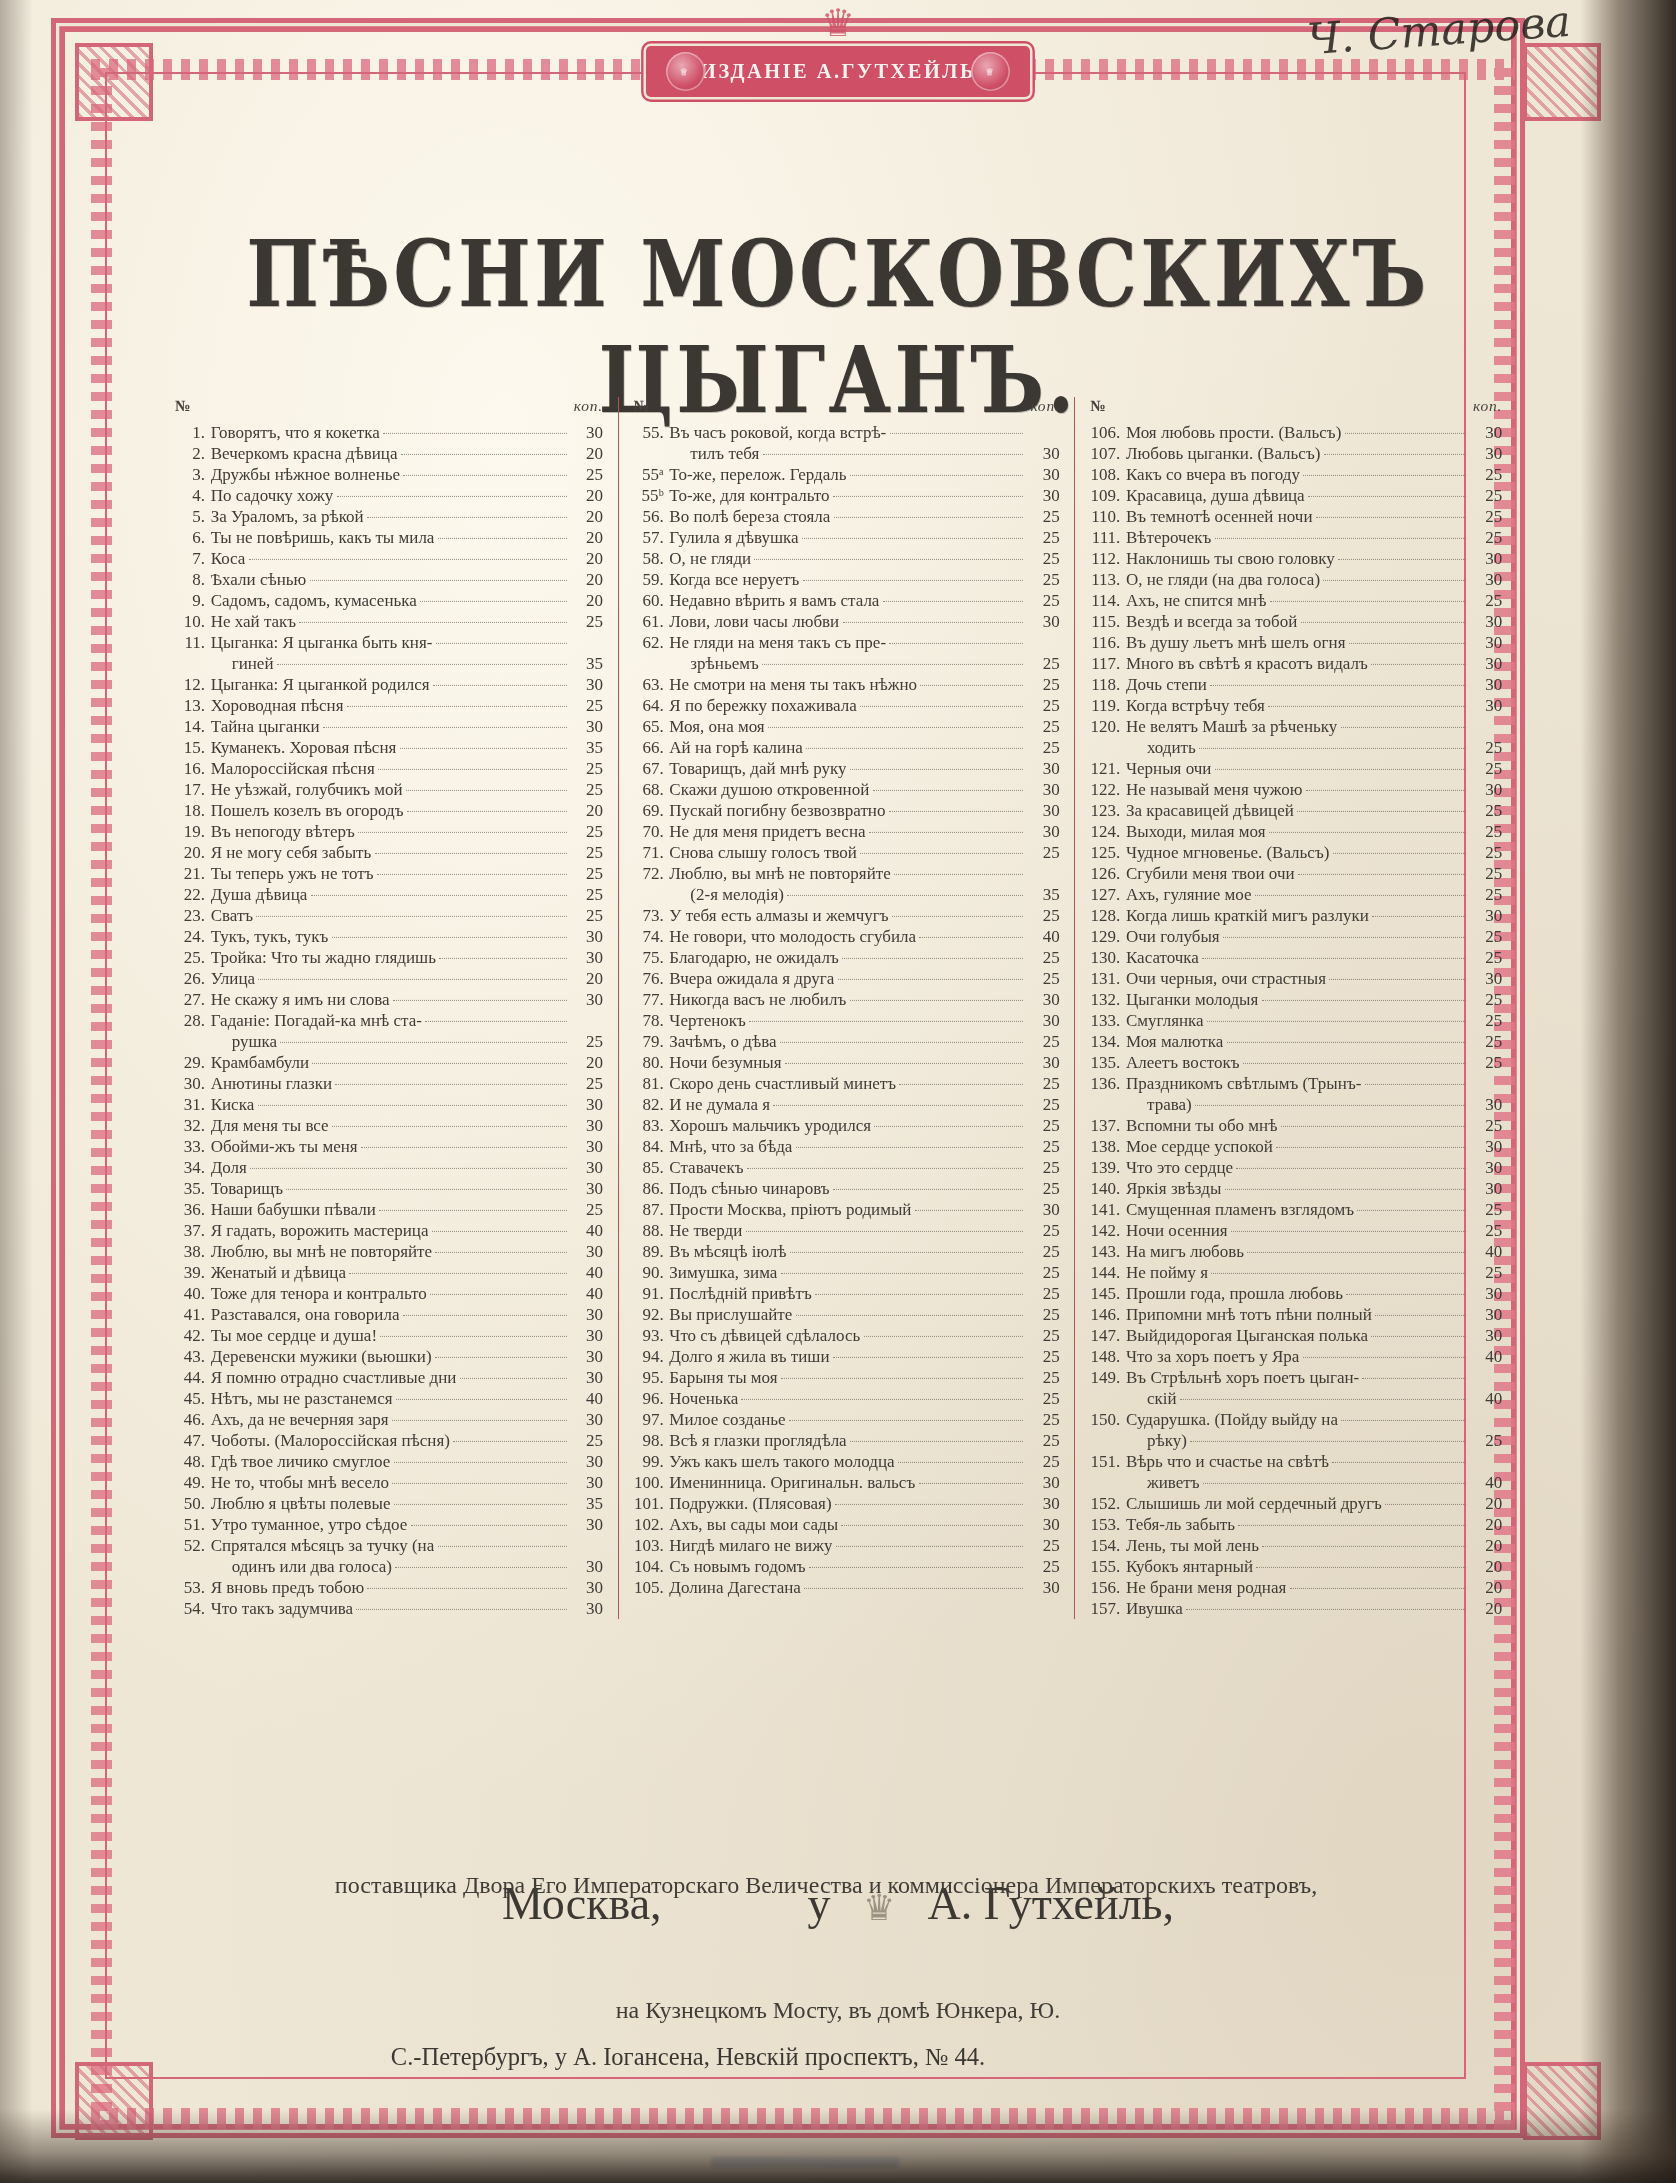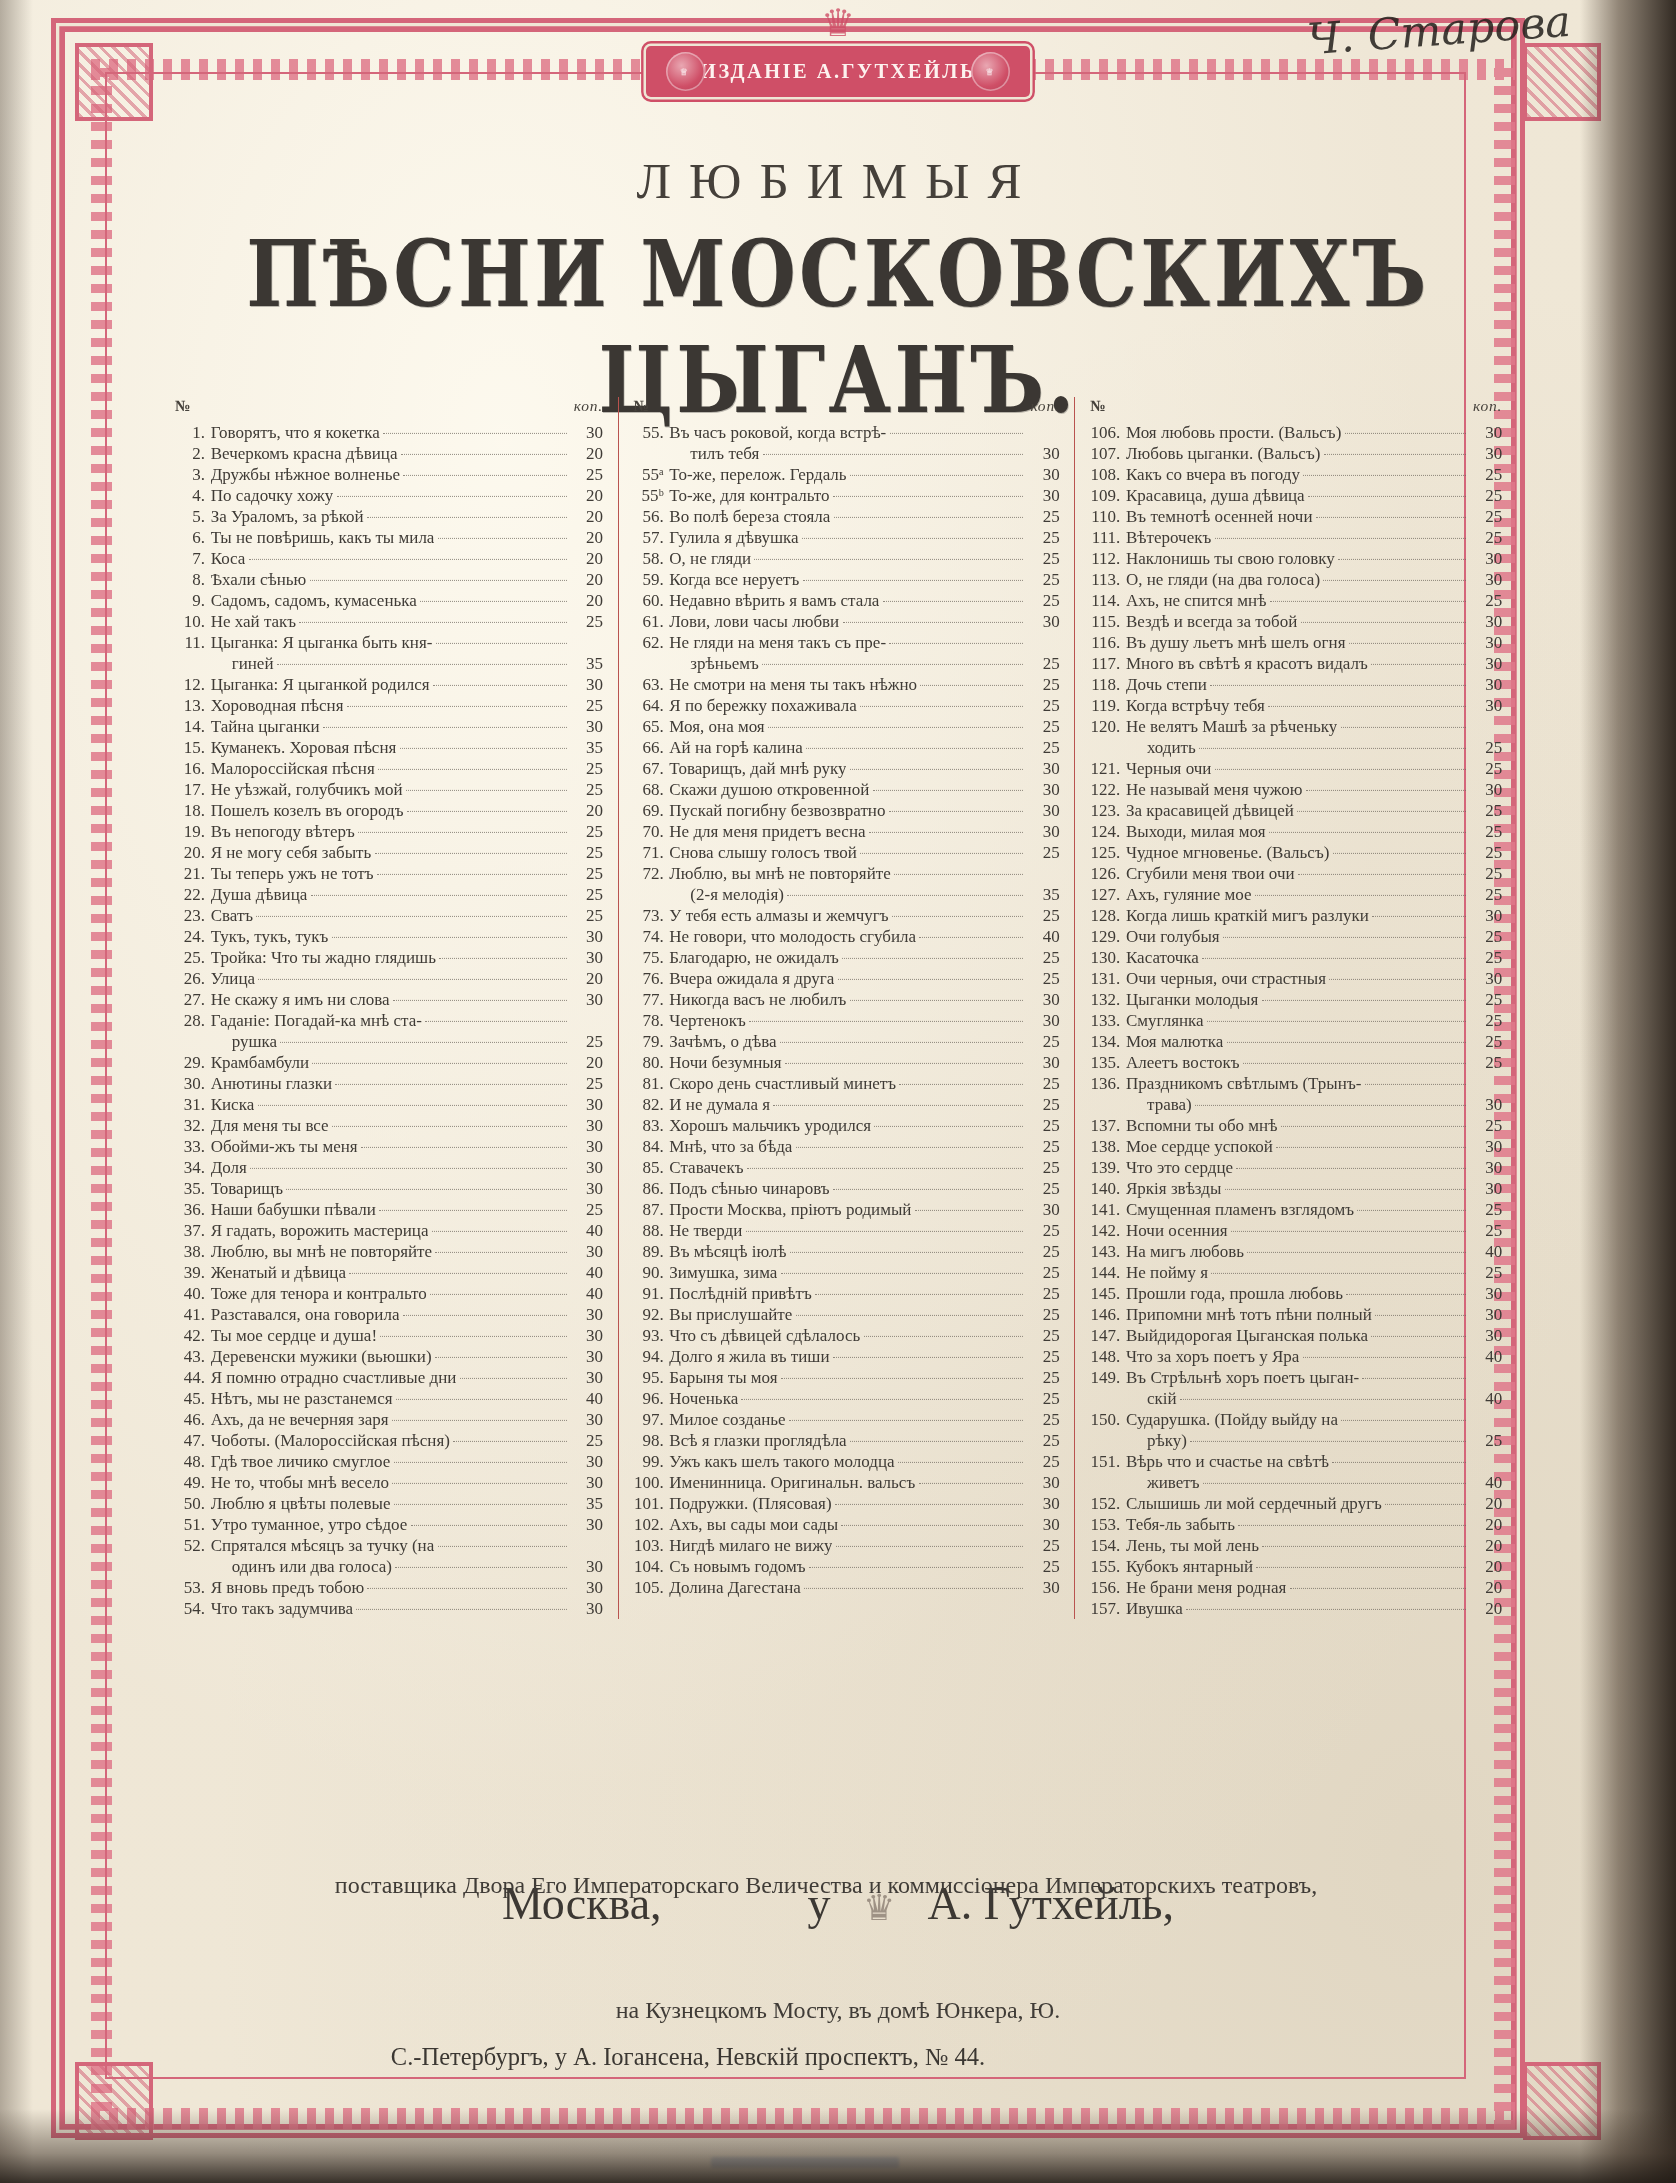--- a/index.html
+++ b/index.html
@@ -316,21 +316,20 @@
   <div class="crest-top">♛</div>
 
   <div class="banner">
     <span class="seal left">♕</span>
     <span>ИЗДАНІЕ А.ГУТХЕЙЛЬ</span>
     <span class="seal right">♕</span>
   </div>
 
   <div class="signature">Ч. Старова</div>
 
-  <div class="title-1">ЛЮБИМЫЯ</div>
   <div class="title-2">ПѢСНИ МОСКОВСКИХЪ ЦЫГАНЪ.</div>
 
   <div class="columns">
 
     <div class="col c1">
       <div class="colhead">
         <span class="no">№</span>
         <span class="kop">коп.</span>
       </div>
       <ul class="entries">

